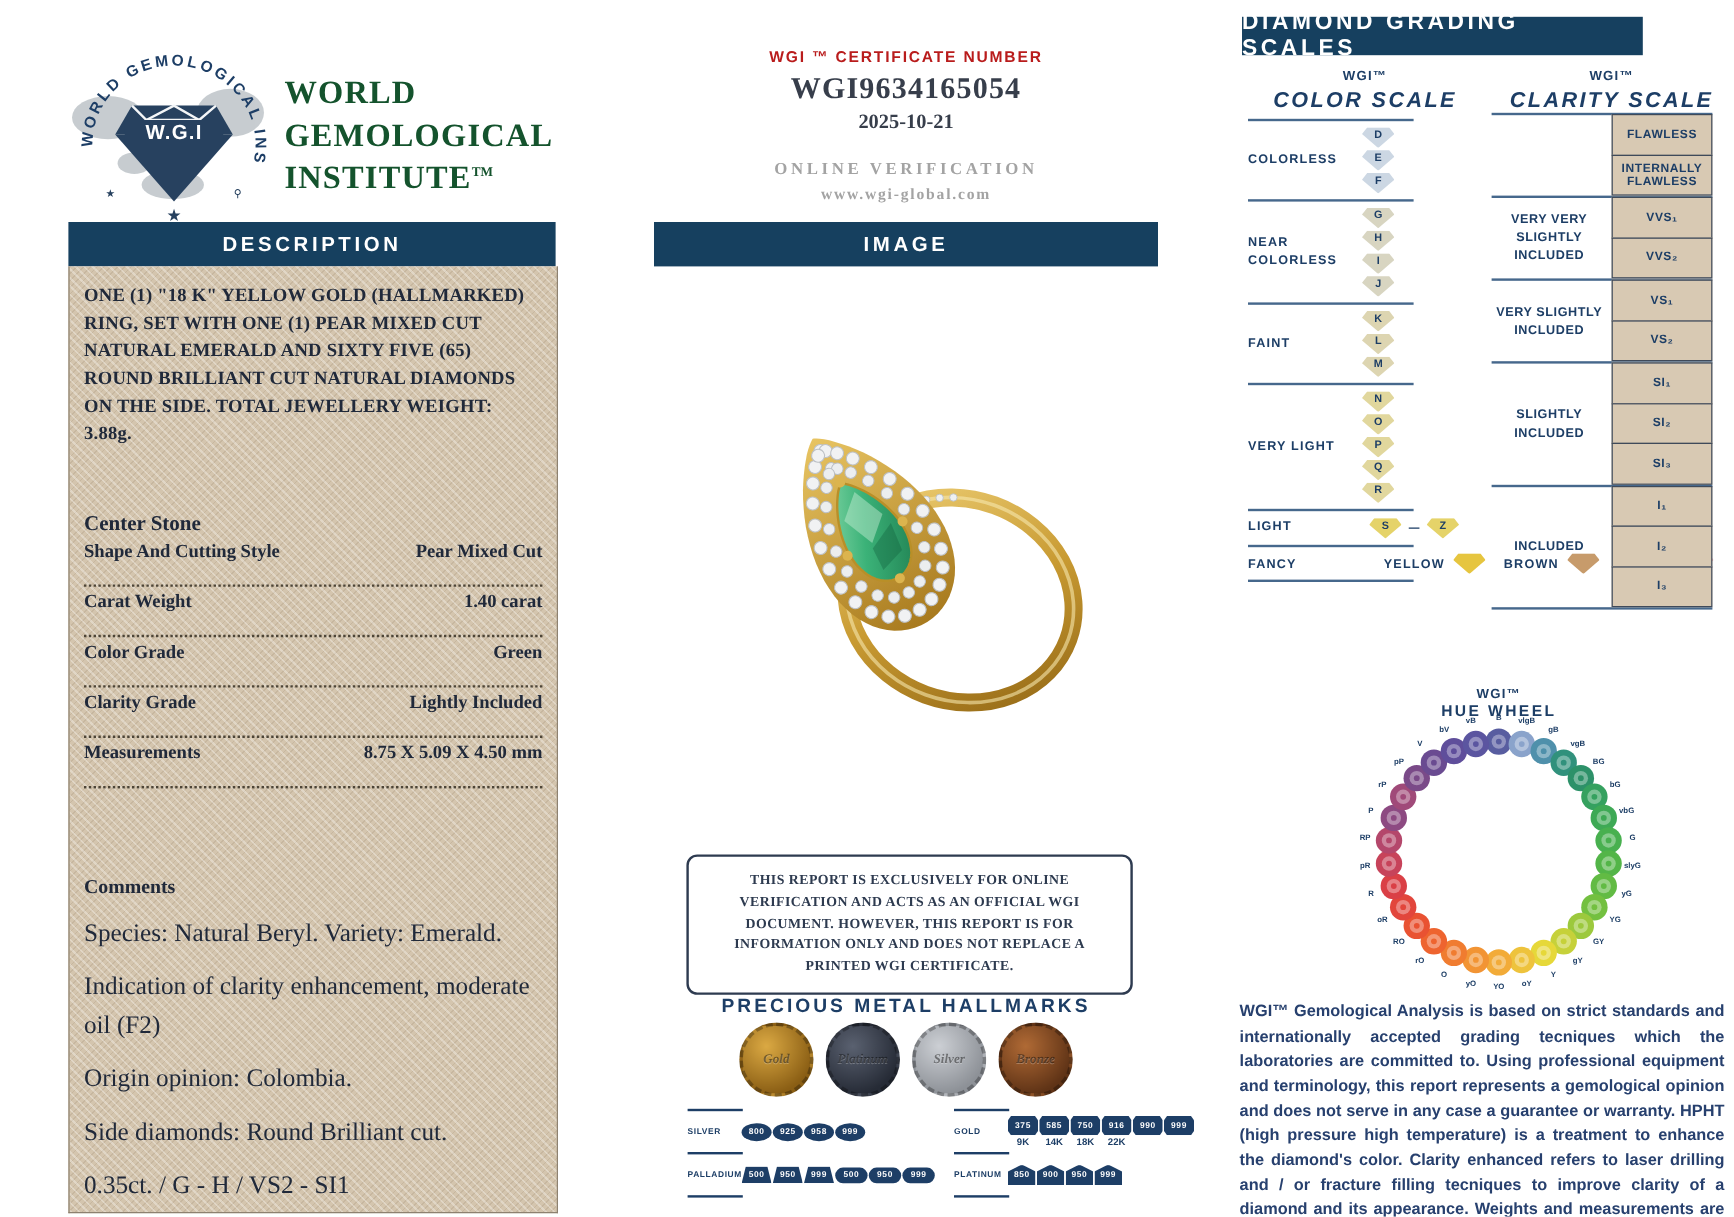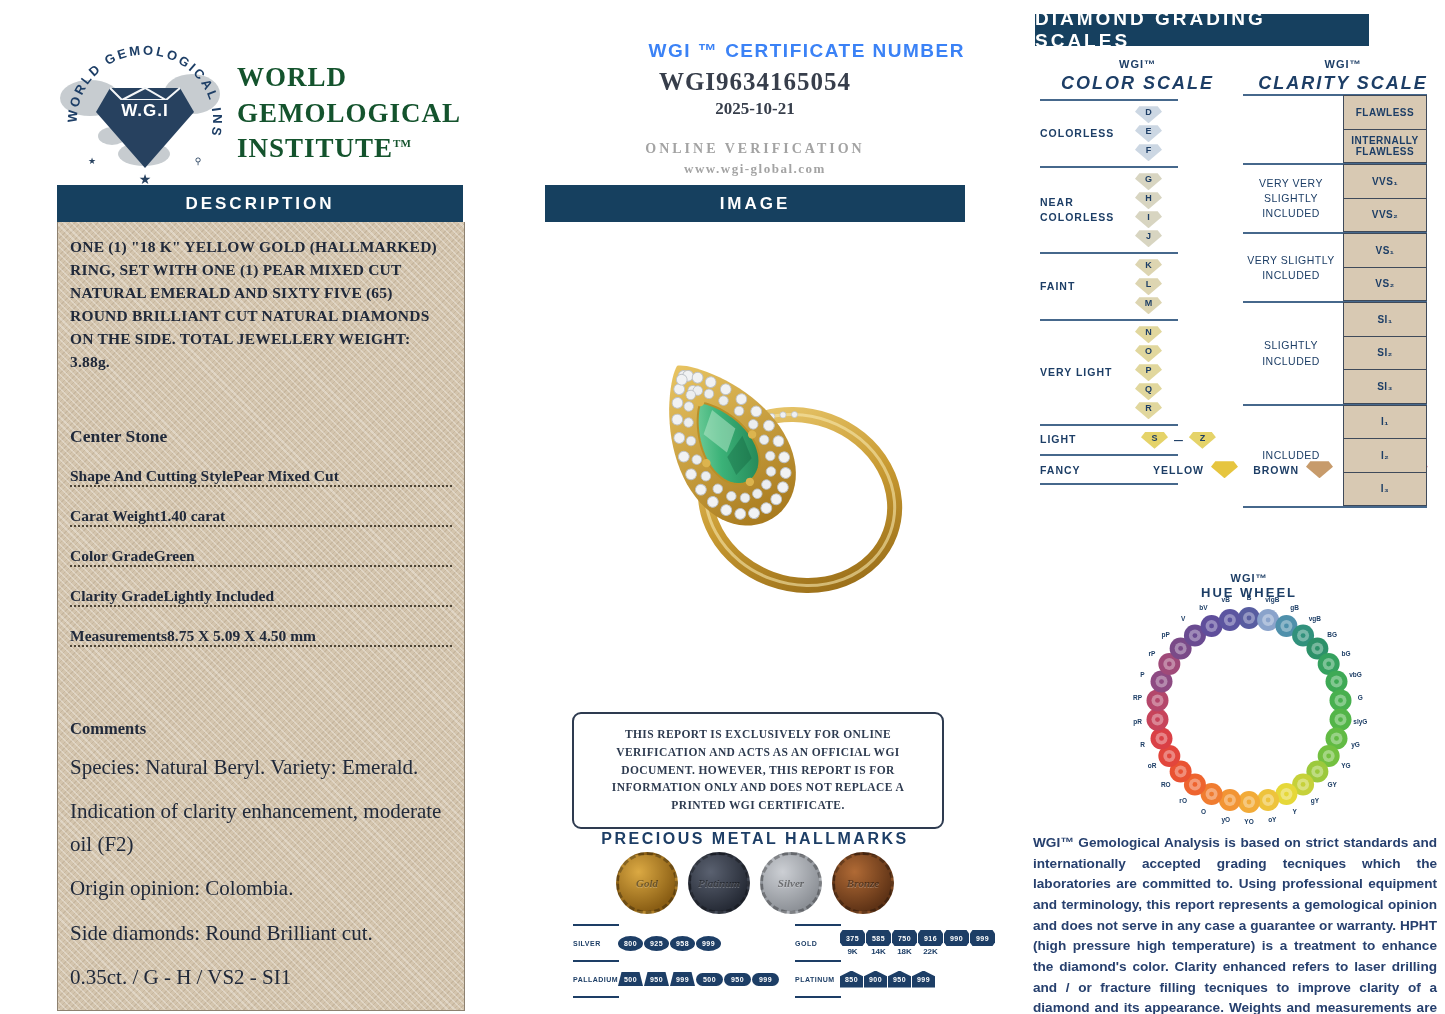--- a/index.html
+++ b/index.html
@@ -14,31 +14,31 @@
   #org-title sup{font-size:11px;letter-spacing:0;}
   #desc-header{position:absolute;left:57px;top:185px;width:406px;height:37px;font-size:17px;}
   #left-paper{position:absolute;left:57px;top:222px;width:382px;height:768px;padding:10px 12px;
       border:1px solid #8d8170;border-top:none;
       background-color:#d4c5ae;
       background-image:repeating-linear-gradient(45deg,rgba(255,255,255,.30) 0 1.5px,transparent 1.5px 5px),
                        repeating-linear-gradient(135deg,rgba(139,118,92,.18) 0 1px,transparent 1px 4px);
       color:#20293a;font-family:"Liberation Serif",serif;}
   #desc-text{font-size:15.5px;font-weight:bold;line-height:1.48;letter-spacing:.2px;margin-top:4px;}
   #stone-title{font-size:17.5px;font-weight:bold;margin-top:52px;}
-  .stone-row{display:flex;align-items:flex-end;font-size:15.5px;
-             padding:4px 0 0 0;border-bottom:2px dotted #4d4537;margin-top:16px;}
+  .stone-row{display:flex;justify-content:space-between;align-items:flex-end;font-size:15.5px;
+             padding:4px 0 18px 0;border-bottom:2px dotted #4d4537;}
   .stone-row .lab{font-weight:bold;}
   .stone-row .val{font-weight:bold;}
   #comments-title{font-size:16.5px;font-weight:bold;margin-top:72px;}
   .comment-line{font-size:21px;line-height:1.55;margin-top:12px;}
   #retail-line{font-size:16.5px;margin-top:34px;}
   #retail-line b{font-weight:bold;}
   
   #cert-block{position:absolute;left:545px;top:40px;width:420px;text-align:center;}
-  #cert-label{font-size:19px;font-weight:bold;color:#3b82f6;letter-spacing:1.5px;text-align:right;}
+  #cert-label{font-size:13px;font-weight:bold;color:#b91c1c;letter-spacing:1.5px;}
   #cert-number{font-family:"Liberation Serif",serif;font-size:25px;font-weight:bold;color:#373e4b;
                margin-top:6px;letter-spacing:1px;}
   #cert-date{font-family:"Liberation Serif",serif;font-size:17px;font-weight:bold;color:#373e4b;margin-top:3px;}
   #verif1{font-family:"Liberation Serif",serif;font-size:14px;font-weight:bold;color:#a3a3a3;
           letter-spacing:3px;margin-top:22px;}
   #verif2{font-family:"Liberation Serif",serif;font-size:13px;font-weight:bold;color:#a3a3a3;
           letter-spacing:1.5px;margin-top:4px;}
   #image-header{position:absolute;left:545px;top:185px;width:420px;height:37px;font-size:17px;}
   #ring-wrap{position:absolute;left:575px;top:330px;width:350px;height:315px;}
   #disclaimer-box{position:absolute;left:572px;top:712px;width:344px;border:2px solid #2e3b50;border-radius:9px;
@@ -83,21 +83,21 @@
   .fancy-wrap{display:flex;align-items:center;}
   .fancy-label{width:58px;flex:0 0 58px;font-size:10.5px;font-weight:bold;letter-spacing:1px;color:#1d3e66;}
   .fancy-rows{display:flex;gap:3px;margin-left:48px;}
   .fancy-row{display:flex;align-items:center;gap:7px;justify-content:flex-end;}
   .fancy-name{font-size:10.5px;font-weight:bold;letter-spacing:1px;color:#1d3e66;width:58px;text-align:right;}
   .cl-boxes{width:84px;display:flex;flex-direction:column;}
   .cl-box{box-sizing:border-box;height:34.5px;background:#d8c9b3;border:1px solid #3f4a5a;margin-top:-1px;
           display:flex;align-items:center;justify-content:center;text-align:center;
           font-size:10px;font-weight:bold;color:#1d3e66;letter-spacing:.5px;line-height:1.15;padding:1px;}
   .cl-group{display:flex;align-items:center;}
-  .cl-glabel{width:100px;flex:0 0 100px;text-align:center;font-size:10.5px;font-weight:normal;
+  .cl-glabel{width:100px;flex:0 0 100px;text-align:center;font-size:10.5px;font-weight:bold;
              color:#1d3e66;letter-spacing:.5px;line-height:1.45;padding-right:4px;box-sizing:border-box;}
   .cl-rule{height:2px;background:#46688c;width:184px;}
   #hue-wheel{position:absolute;left:1093px;top:568px;width:312px;height:262px;}
   #analysis-text{position:absolute;left:1033px;top:833px;width:404px;text-align:justify;
       font-size:13.6px;font-weight:bold;color:#27406e;line-height:1.52;}
 </style>
 </head>
 <body>
 
 <div id="page">

